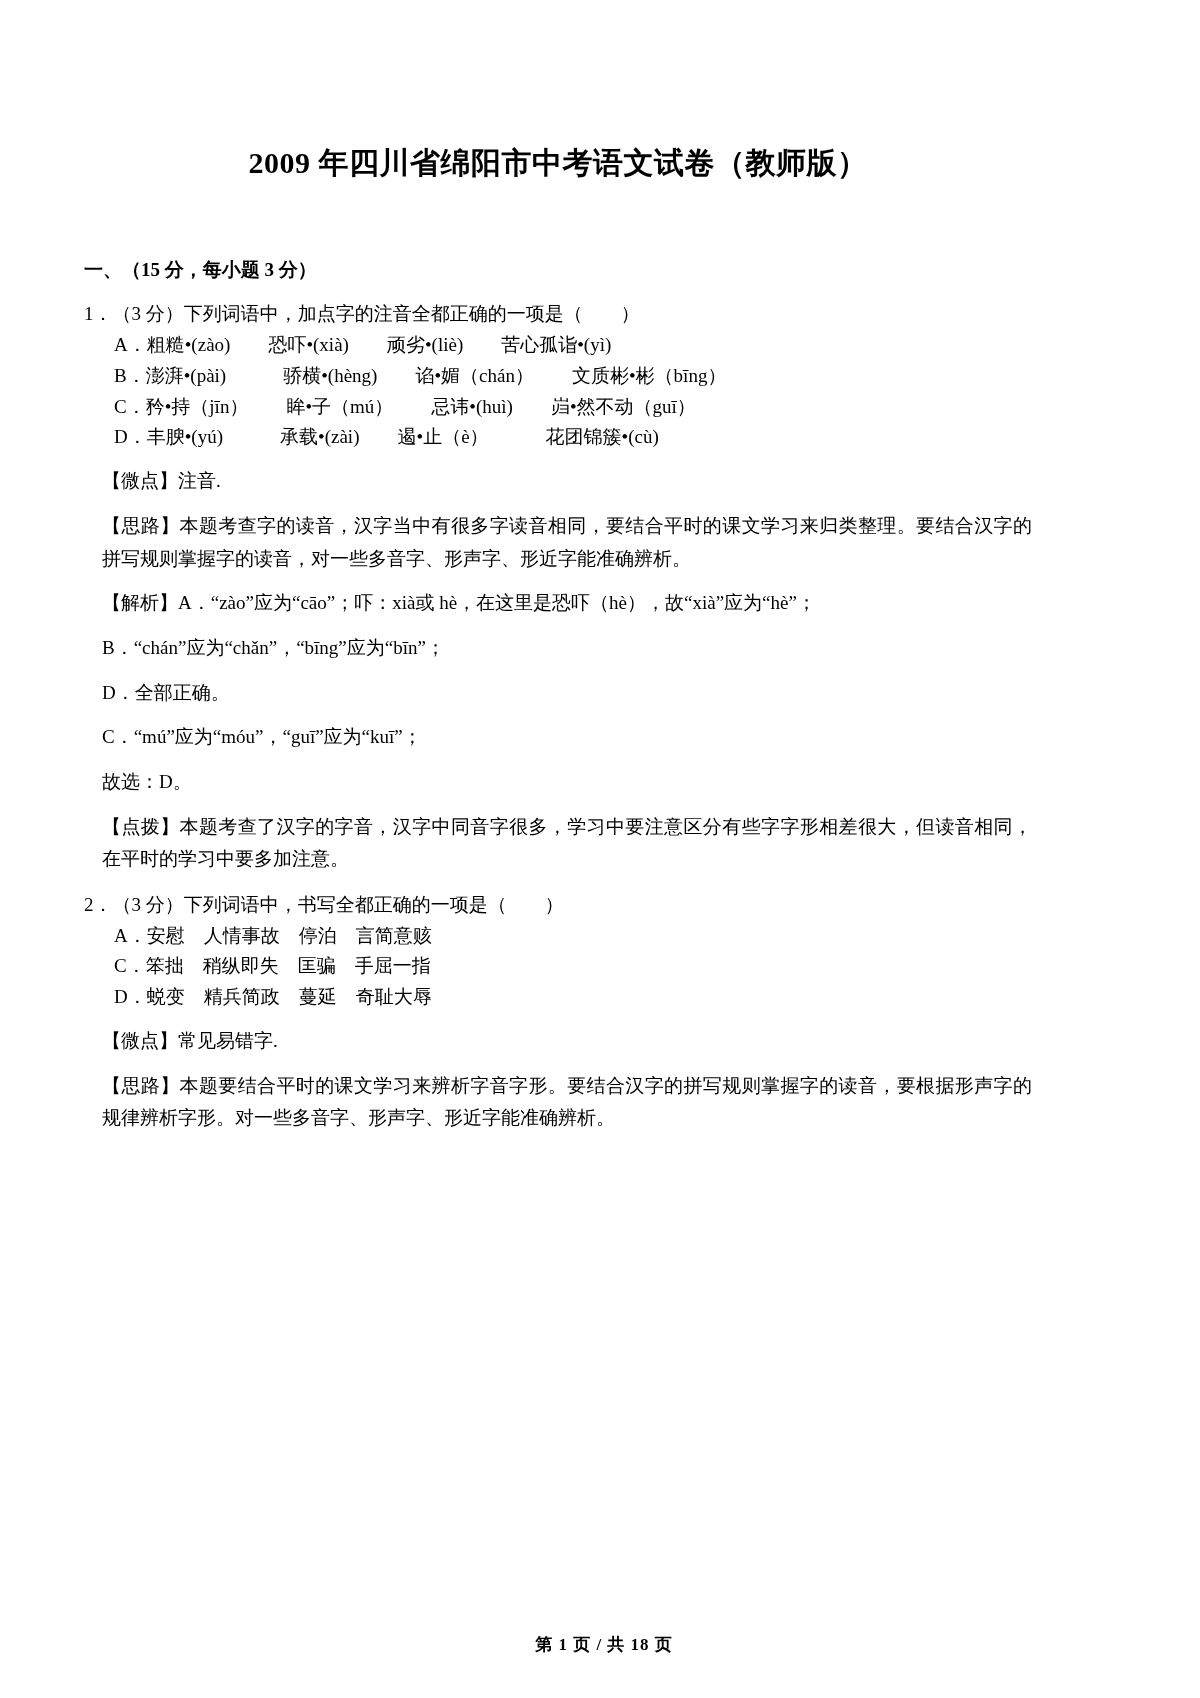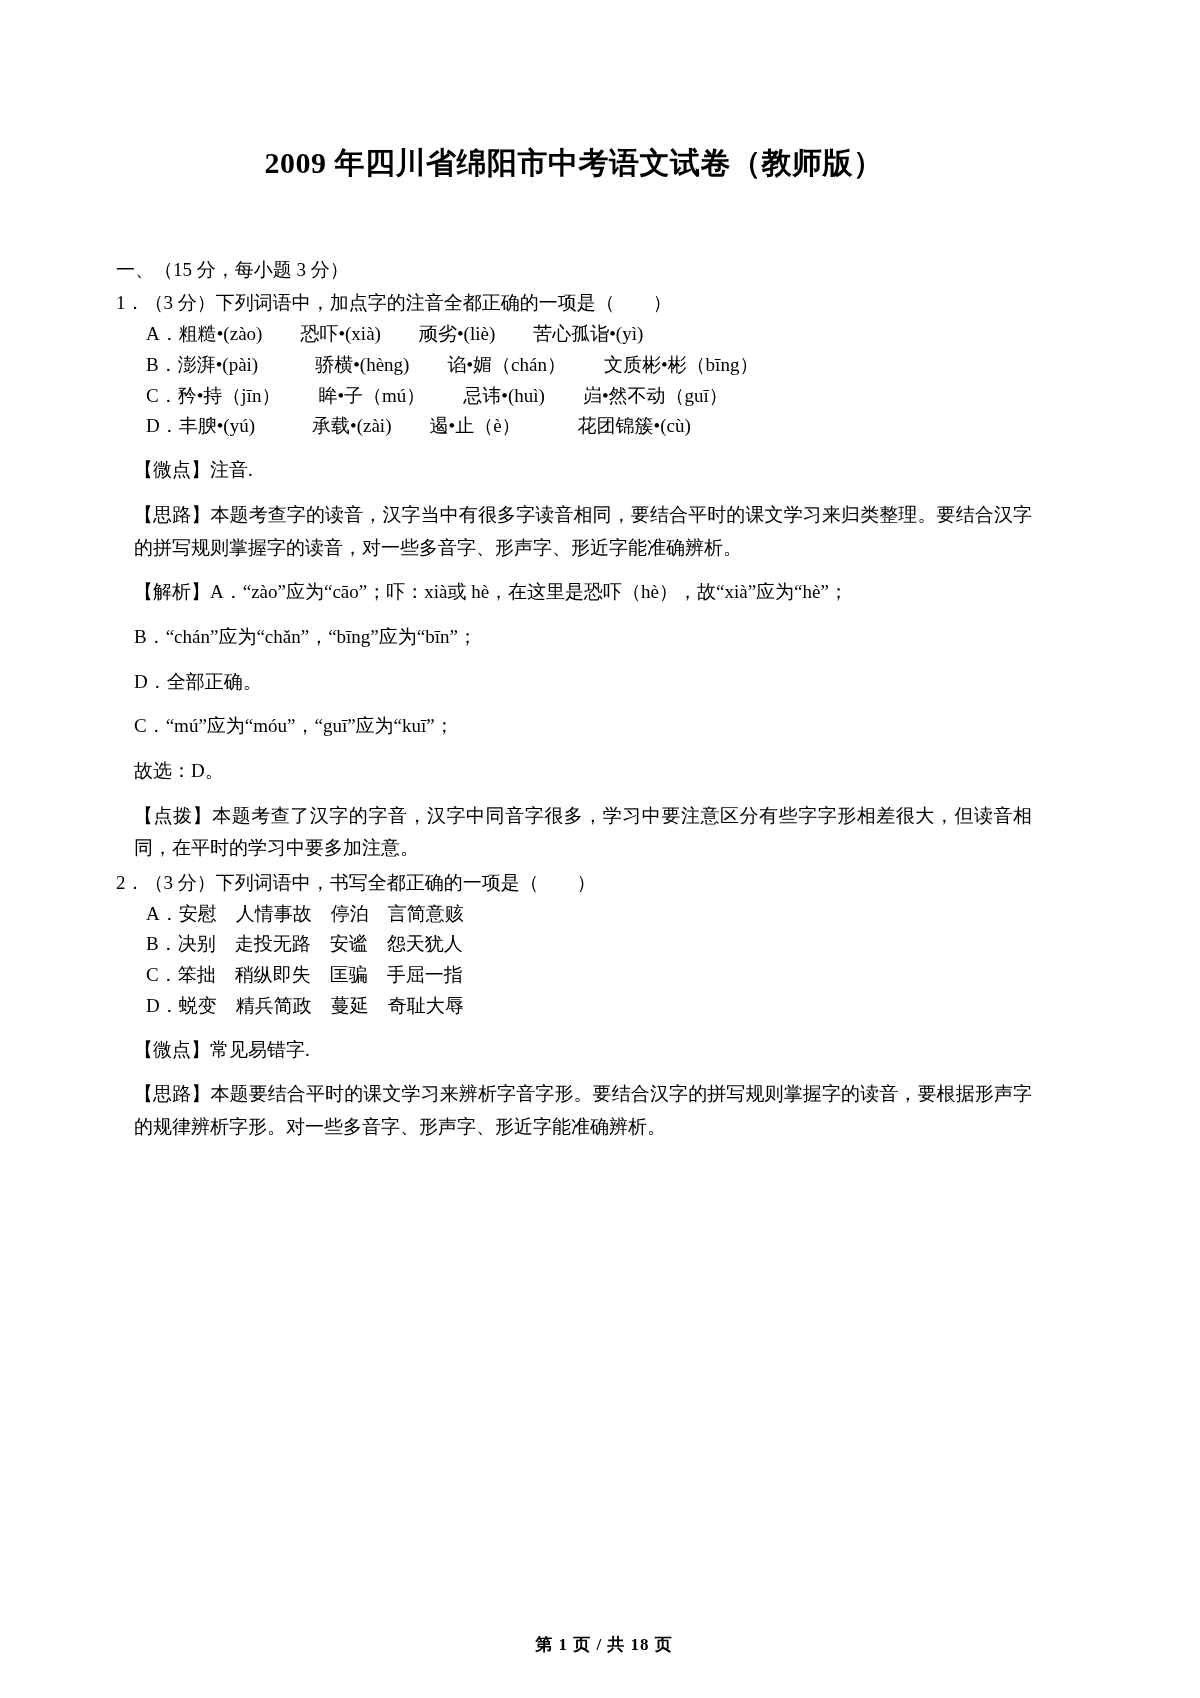--- a/index.html
+++ b/index.html
@@ -12,40 +12,40 @@
     height: 1698px;
     font-family: "Liberation Serif", "DejaVu Serif", serif;
     color: #000000;
     position: relative;
   }
   .page {
     position: relative;
     width: 1200px;
     height: 1698px;
     box-sizing: border-box;
-    padding: 120px 168px 0 116px;
+    padding: 120px 168px 0 84px;
   }
   .doc-title {
     text-align: center;
     font-size: 30px;
     font-weight: bold;
     letter-spacing: 0.5px;
     margin: 20px 0 0 0;
     line-height: 1.5;
   }
   .section-heading {
     font-size: 19px;
-    font-weight: normal;
+    font-weight: bold;
     margin: 70px 0 0 0;
     line-height: 1.6;
   }
   .q-line {
     font-size: 19px;
     line-height: 1.62;
-    margin-top: 3px;
+    margin-top: 14px;
     text-align: justify;
   }
   .opt-line {
     font-size: 19px;
     line-height: 1.62;
     padding-left: 30px;
     white-space: pre;
   }
   .note-line {
     font-size: 19px;
@@ -84,21 +84,20 @@
   <div class="note-line">【思路】本题考查字的读音，汉字当中有很多字读音相同，要结合平时的课文学习来归类整理。要结合汉字的拼写规则掌握字的读音，对一些多音字、形声字、形近字能准确辨析。</div>
   <div class="note-line">【解析】A．“zào”应为“cāo”；吓：xià或 hè，在这里是恐吓（hè），故“xià”应为“hè”；</div>
   <div class="note-line">B．“chán”应为“chǎn”，“bīng”应为“bīn”；</div>
   <div class="note-line">D．全部正确。</div>
   <div class="note-line">C．“mú”应为“móu”，“guī”应为“kuī”；</div>
   <div class="note-line">故选：D。</div>
   <div class="note-line">【点拨】本题考查了汉字的字音，汉字中同音字很多，学习中要注意区分有些字字形相差很大，但读音相同，在平时的学习中要多加注意。</div>
 
   <div class="q-line">2．（3 分）下列词语中，书写全都正确的一项是（　　）</div>
   <div class="opt-line">A．安慰　人情事故　停泊　言简意赅</div>
-  <div class="opt-line">B．决别　走投无路　安谧　怨天犹人</div>
   <div class="opt-line">C．笨拙　稍纵即失　匡骗　手屈一指</div>
   <div class="opt-line">D．蜕变　精兵简政　蔓延　奇耻大辱</div>
   <div class="note-line">【微点】常见易错字.</div>
   <div class="note-line">【思路】本题要结合平时的课文学习来辨析字音字形。要结合汉字的拼写规则掌握字的读音，要根据形声字的规律辨析字形。对一些多音字、形声字、形近字能准确辨析。</div>
 
   <div class="footer">
     <span>第</span>
     <span>1</span>
     <span>页 / 共</span>
     <span>18</span>

